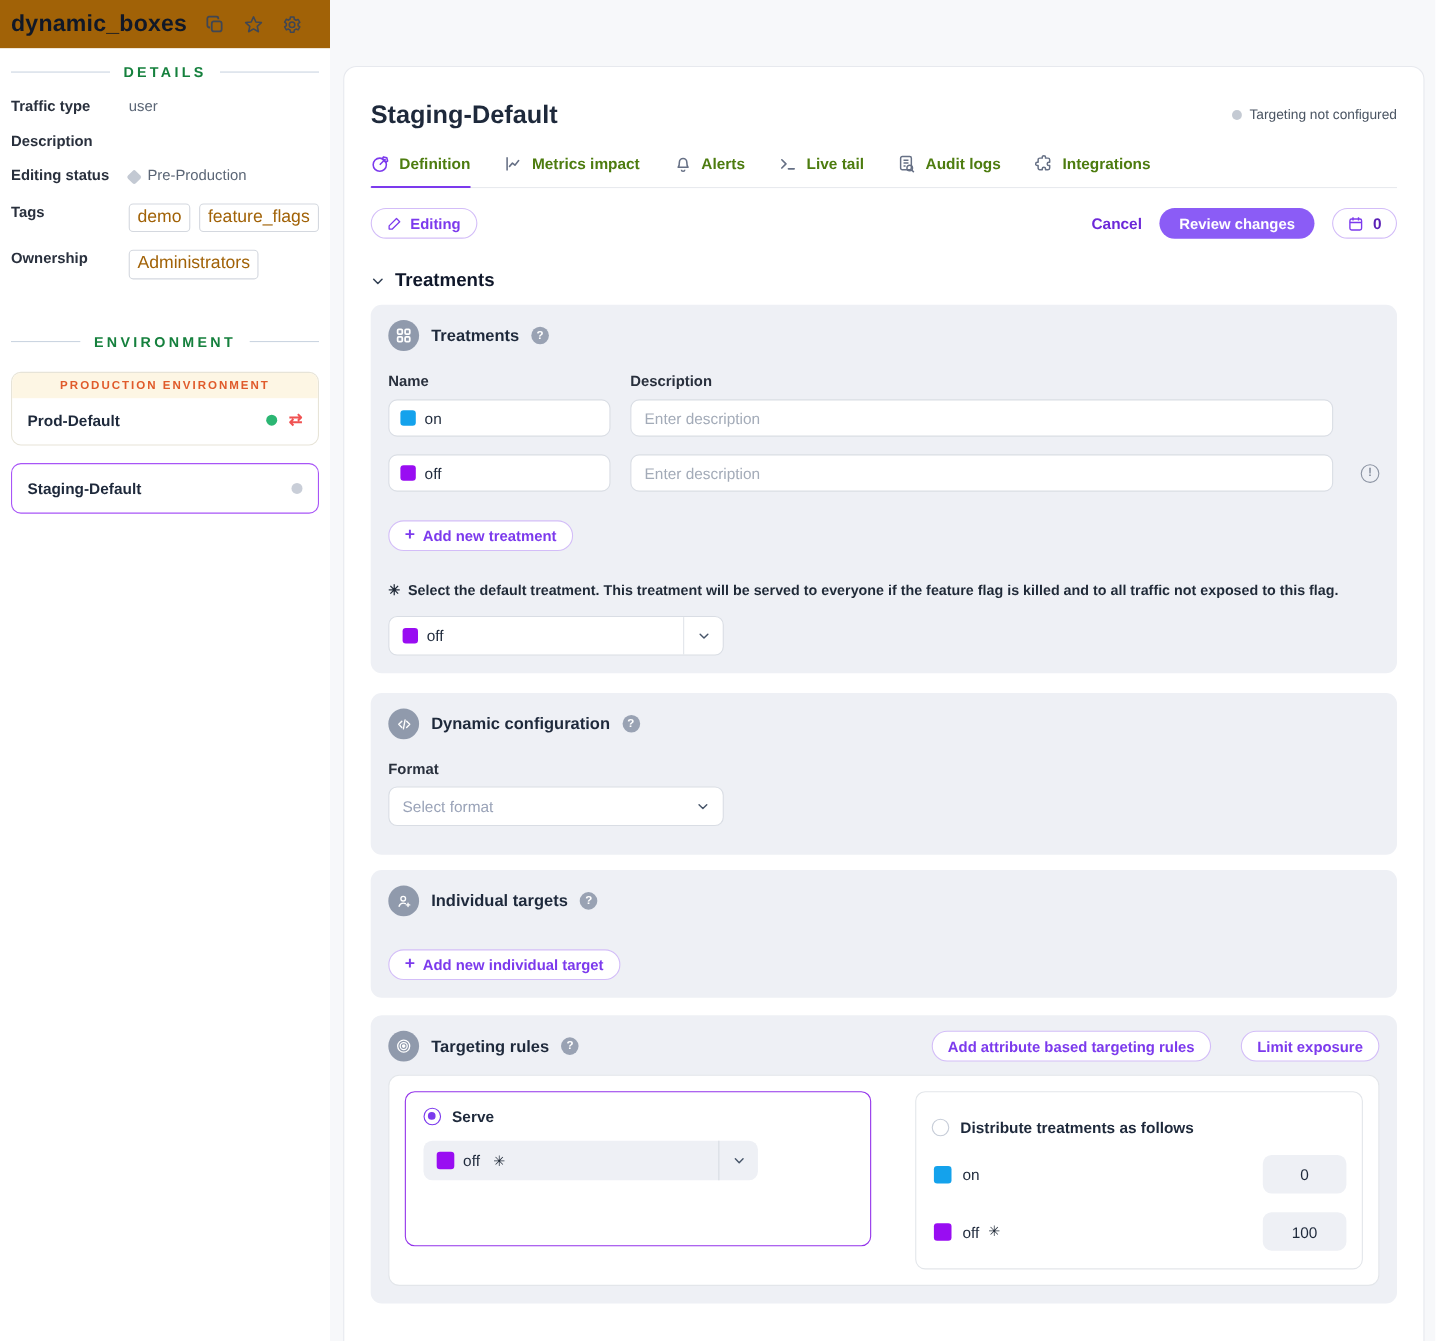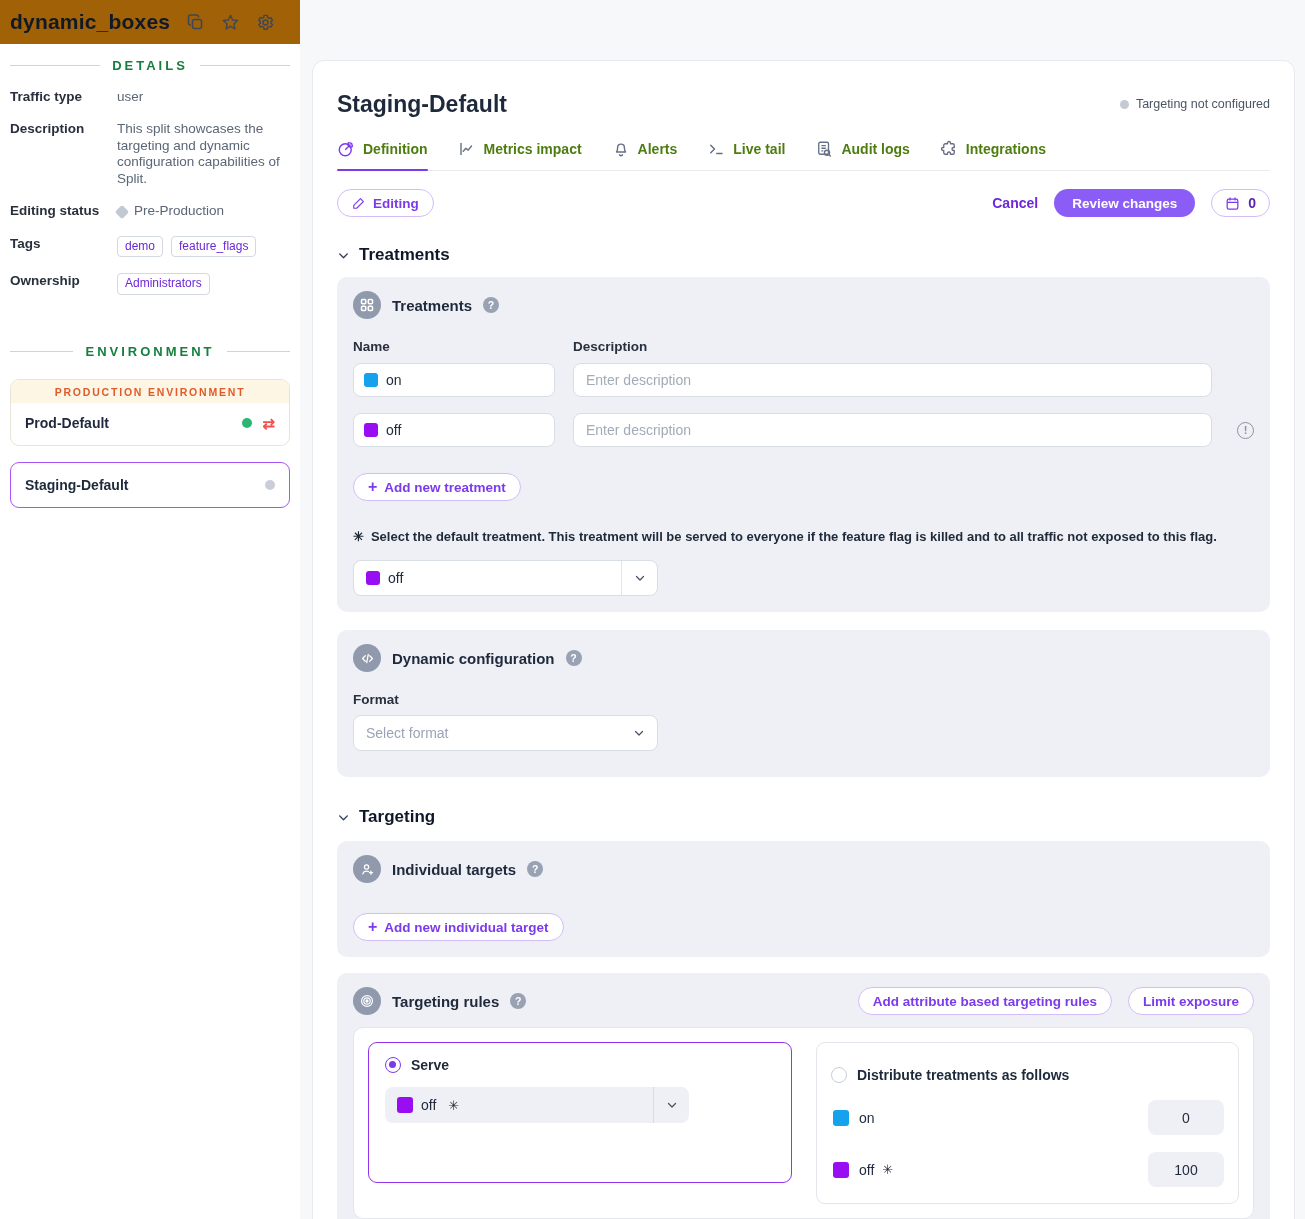--- a/index.html
+++ b/index.html
@@ -21,21 +21,21 @@
   .rule-heading { display:flex; align-items:center; gap:12px; margin-top:14px; }
   .rule-heading .line { flex:1; height:1px; background:#cbd5e1; }
   .rule-heading .txt { font-size:13px; font-weight:700; letter-spacing:3px; color:#15803d; }
   .detail-rows { margin-top:16px; }
   .detail-row { display:flex; margin-bottom:16px; }
   .detail-label { width:107px; flex:none; font-size:13.5px; font-weight:700; color:#29303d; }
   .detail-value { flex:1; font-size:13.5px; color:#5b6676; line-height:1.22; }
   .status-line { display:flex; align-items:center; gap:7px; }
   .diamond { width:10px; height:10px; background:#c3c9d3; transform:rotate(45deg); border-radius:2px; flex:none; }
   .chips { display:flex; gap:8px; flex-wrap:wrap; }
-  .chip { border:1px solid #d4d8df; border-radius:4px; padding:2px 7px 3px; font-size:12px; color:#6d28d9; background:#fff; }
+  .chip { border:1px solid #d4d8df; border-radius:4px; padding:2px 7px 3px; font-size:16px; color:#a16207; background:#fff; }
   .env-heading { margin-top:49px; }
   .env-card-prod { margin-top:20px; border:1px solid #e7e4d8; border-radius:9px; overflow:hidden; background:#fff; cursor:pointer; }
   .prod-banner { background:#fdf6e4; text-align:center; padding:6px 0 5px; font-size:10.5px; font-weight:700; letter-spacing:1.8px; color:#e05b2b; }
   .env-row { display:flex; align-items:center; padding:12px 14px 14px; }
   .env-name { font-size:14px; font-weight:700; color:#1e293b; }
   .env-right { margin-left:auto; display:flex; align-items:center; gap:10px; }
   .dot { border-radius:50%; flex:none; }
   .dot-green { width:10px; height:10px; background:#2bb673; }
   .dot-gray { width:10px; height:10px; background:#c9ced8; }
   .swap { color:#f05252; font-size:15px; font-weight:700; line-height:1; }
@@ -93,22 +93,22 @@
   .dd-content { display:flex; align-items:center; gap:8px; padding-left:12px; flex:1; font-size:14px; color:#1e293b; }
   .dd-right { width:36px; align-self:stretch; border-left:1px solid #e2e5ea; display:flex; align-items:center; justify-content:center; }
 
   .format-label { margin-top:20px; font-size:13.5px; font-weight:700; color:#29303d; }
   .select-box { margin-top:8px; width:305px; height:36px; background:#fff; border:1px solid #d9dde4; border-radius:8px; display:flex; align-items:center; padding:0 12px; cursor:pointer; }
   .select-placeholder { font-size:14px; color:#9aa3b8; flex:1; }
   .dyn-card { padding-bottom:26px; }
 
   .ind-card .add-pill { margin-top:30px; }
 
-  .rules-head-right { margin-left:auto; display:flex; gap:16px; }
-  .rules-body { margin-top:12px; background:#fff; border:1px solid #e3e6ea; border-radius:10px; padding:14px; display:flex; gap:24px; }
+  .rules-head-right { margin-left:auto; display:flex; gap:27px; }
+  .rules-body { margin-top:12px; background:#fff; border:1px solid #e3e6ea; border-radius:10px; padding:14px; display:flex; gap:40px; }
   .serve-panel { width:424px; height:141px; border:1.5px solid #9333ea; border-radius:9px; padding:14px 16px; }
   .dist-panel { flex:1; border:1px solid #e3e6ea; border-radius:9px; padding:24px 14px 16px; }
   .radio-row { display:flex; align-items:center; gap:10px; }
   .radio { width:16px; height:16px; border-radius:50%; flex:none; position:relative; cursor:pointer; }
   .radio.on { border:1.5px solid #7c3aed; }
   .radio.on::after { content:""; position:absolute; left:3px; top:3px; width:7px; height:7px; border-radius:50%; background:#7c3aed; }
   .radio.off { border:1.5px solid #c7cdd8; background:#fff; }
   .radio-label { font-size:14px; font-weight:700; color:#1e293b; }
   .serve-dd { margin-top:14px; width:304px; height:36px; background:#eef0f5; border-radius:8px; display:flex; align-items:center; cursor:pointer; }
   .serve-dd .dd-right { border-left:1px solid #d8dce3; }
@@ -153,21 +153,20 @@
         <span class="line"></span>
     </div>
 
     <div class="detail-rows">
       <div class="detail-row">
         <span class="detail-label">Traffic type</span>
         <span class="detail-value">user</span>
       </div>
       <div class="detail-row">
         <span class="detail-label">Description</span>
-        <span class="detail-value" style="width:173px;">This split showcases the targeting and dynamic configuration capabilities of Split.</span>
       </div>
       <div class="detail-row">
         <span class="detail-label">Editing status</span>
         <span class="detail-value status-line">
           <span class="diamond"></span>
           <span>Pre-Production</span>
         </span>
       </div>
       <div class="detail-row">
         <span class="detail-label">Tags</span>
@@ -369,26 +368,20 @@
       </div>
       <div class="format-label">Format</div>
       <div class="select-box">
         <span class="select-placeholder">Select format</span>
         <svg width="12" height="12" viewBox="0 0 24 24" fill="none" stroke="#475569" stroke-width="2.6">
             <path d="M5 9l7 7 7-7" stroke-linecap="round" stroke-linejoin="round"></path>
           </svg>
       </div>
     </section>
 
-    <div class="section-head" style="margin-top:30px;">
-      <svg width="13" height="13" viewBox="0 0 24 24" fill="none" stroke="#334155" stroke-width="2.6">
-          <path d="M5 9l7 7 7-7" stroke-linecap="round" stroke-linejoin="round"></path>
-        </svg>
-      <span class="section-title">Targeting</span>
-    </div>
 
     <section class="gray-card ind-card" style="margin-top:14px;">
       <div class="card-head">
         <span class="icon-circle">
           <svg width="15" height="15" viewBox="0 0 24 24" fill="none" stroke="#fff" stroke-width="2">
               <circle cx="10.5" cy="8" r="3.4"></circle>
               <path d="M4.5 19c.8-3 3-4.6 6-4.6 1.2 0 2.3.25 3.2.75" stroke-linecap="round"></path>
               <path d="M17.5 14.5v5M15 17h5" stroke-linecap="round"></path>
             </svg>
         </span>

